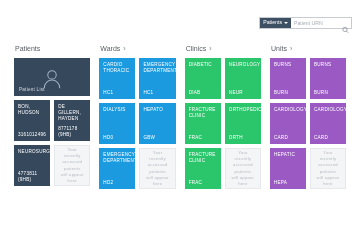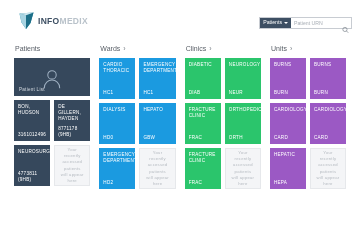--- a/index.html
+++ b/index.html
@@ -206,33 +206,20 @@
   .c-navy   { background: #36485c; }
   .c-blue   { background: #1b9ae0; }
   .c-green  { background: #2bc56c; }
   .c-purple { background: #9b59c4; }
 </style>
 </head>
 <body>
 
 <div class="header">
 
-  <div class="brand">
-    <span class="brand-mark">
-      <svg viewBox="0 0 17 19" width="17" height="19" aria-hidden="true">
-        <path d="M1.5 2.5 L15.5 1.5 L12.5 12 L8 18 L3.5 11.5 Z" fill="#2f8fa8"></path>
-        <path d="M1.5 2.5 L8 4.2 L8 18 L3.5 11.5 Z" fill="#a8d4e2"></path>
-        <path d="M15.5 1.5 L8 4.2 L8 18 L12.5 12 Z" fill="#1d6f88"></path>
-        <path d="M1.5 2.5 L15.5 1.5 L8 4.2 Z" fill="#cfe6ee"></path>
-      </svg>
-    </span>
-    <span class="brand-text">
-      <span class="b1">INFO</span><span class="b2">MEDIX</span>
-    </span>
-  </div>
 
   <div class="search-wrap">
     <div class="search-scope">
       <span>Patients</span>
       <span class="scope-caret"></span>
     </div>
     <div class="search-field">
       <input type="text" placeholder="Patient URN" style="">
       <span class="search-go">
         <svg viewBox="0 0 10 10" width="7" height="7" aria-hidden="true">

